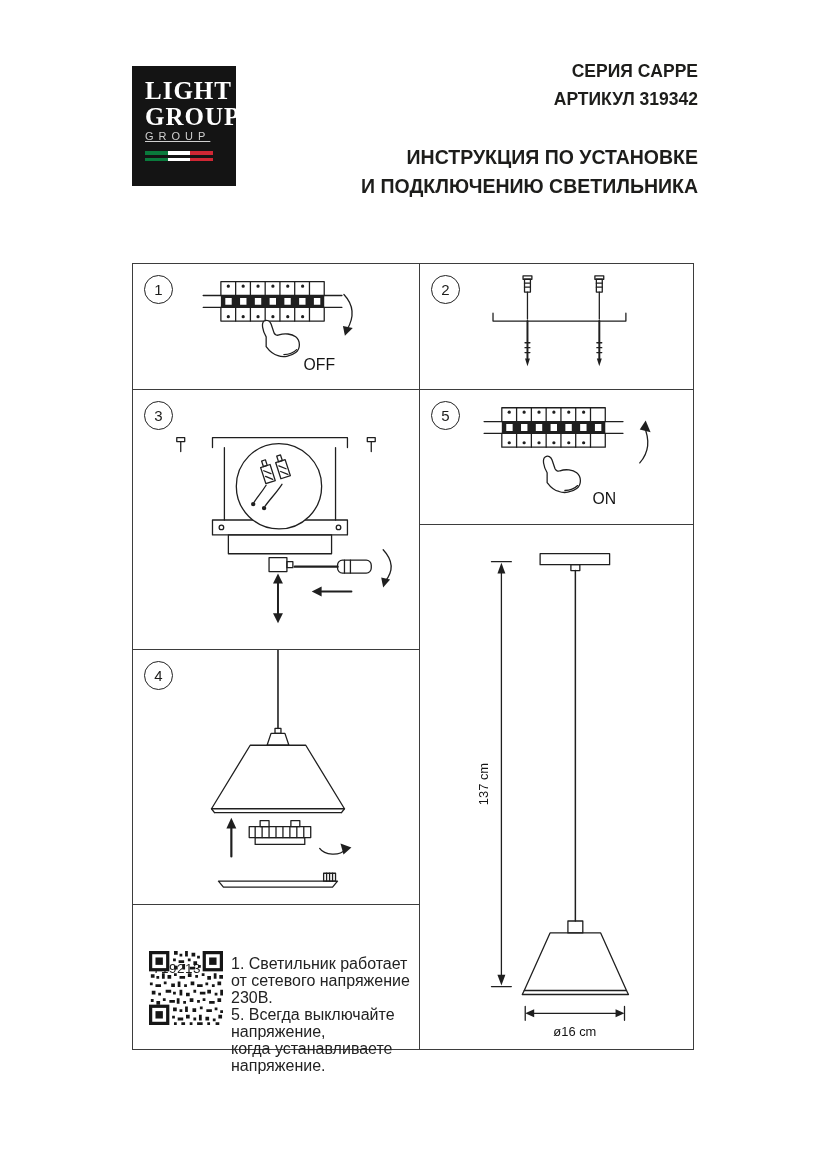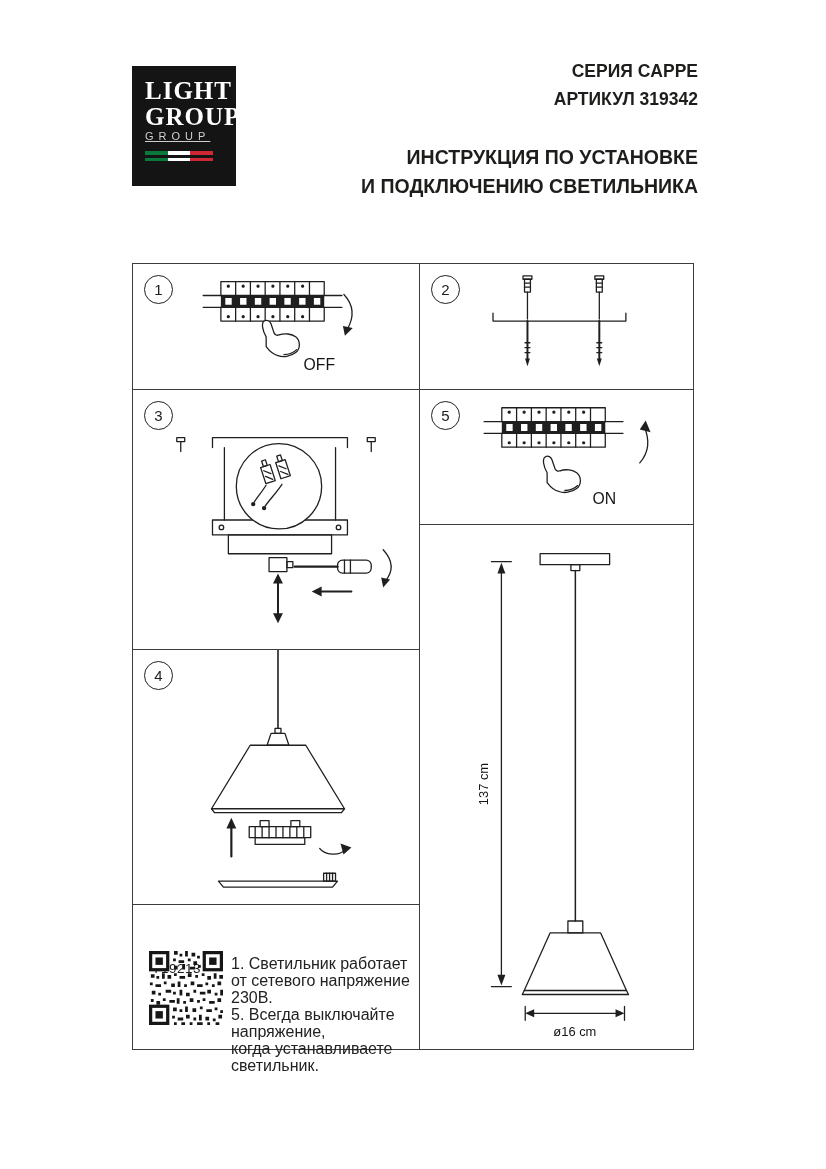--- a/index.html
+++ b/index.html
@@ -277,21 +277,21 @@
         <rect x="65" y="7" width="8" height="8"></rect>
       <rect x="0" y="58" width="22" height="22"></rect>
         <rect class="qw" x="3.5" y="61.5" width="15" height="15"></rect>
         <rect x="7" y="65" width="8" height="8"></rect>
       <path d="M27 0h4v4h-4z M33 3h3v3h-3z M39 0h3v6h-3z M46 2h4v4h-4z M52 5h3v3h-3z M26 8h3v3h-3z M32 10h6v3h-6z M42 8h3v3h-3z M48 11h4v4h-4z M27 16h4v4h-4z M36 14h3v6h-3z M44 17h6v3h-6z M53 15h3v3h-3z M2 25h4v4h-4z M8 27h3v3h-3z M14 24h3v6h-3z M20 26h4v4h-4z M27 24h3v3h-3z M33 27h6v3h-6z M42 24h4v4h-4z M50 26h3v3h-3z M57 24h3v3h-3z M63 27h4v4h-4z M70 24h3v6h-3z M76 26h4v4h-4z M1 34h3v3h-3z M7 36h6v3h-6z M16 33h3v3h-3z M24 35h4v4h-4z M31 33h3v6h-3z M38 36h3v3h-3z M45 33h4v4h-4z M52 36h6v3h-6z M61 34h3v3h-3z M68 36h3v3h-3z M74 33h4v4h-4z M3 43h4v4h-4z M10 45h3v3h-3z M18 42h6v3h-6z M26 44h3v3h-3z M33 42h3v6h-3z M40 45h4v4h-4z M48 42h3v3h-3z M55 44h6v3h-6z M63 42h4v4h-4z M71 45h3v3h-3z M77 42h3v6h-3z M2 52h3v3h-3z M8 54h4v4h-4z M15 51h3v3h-3z M22 53h6v3h-6z M30 51h3v6h-3z M37 54h3v3h-3z M44 51h4v4h-4z M52 53h3v3h-3z M58 51h3v3h-3z M65 54h6v3h-6z M74 51h4v4h-4z M26 61h4v4h-4z M33 63h3v3h-3z M39 60h3v6h-3z M47 62h4v4h-4z M55 60h3v3h-3z M62 63h6v3h-6z M71 61h3v3h-3z M77 64h3v3h-3z M25 70h3v3h-3z M31 72h6v3h-6z M40 69h4v4h-4z M48 72h3v3h-3z M54 69h3v6h-3z M61 71h4v4h-4z M69 73h3v3h-3z M75 69h4v4h-4z M27 77h3v3h-3z M35 77h4v3h-4z M44 77h3v3h-3z M52 77h6v3h-6z M63 77h3v3h-3z M72 77h4v3h-4z"></path>
     </svg>
     <div class="notes">
       <div>1. Светильник работает</div>
       <div>от сетевого напряжение 230В.</div>
       <div>5. Всегда выключайте напряжение,</div>
-      <div>когда устанавливаете светильник.</div>
+      <div>когда устанавливаете напряжение.</div>
     </div>
   </section>
 
   <section class="cell clamp">
     <svg class="diagram" viewBox="0 0 275 526">
       <g>
         <path d="M72,36 H92 M72,464 H92 M82,44 V456"></path>
         <polygon points="78,48 86,48 82,37"></polygon>
         <polygon points="78,452 86,452 82,463"></polygon>
         <text class="svgtext" transform="translate(68 260) rotate(-90)" text-anchor="middle" font-size="13">137 cm</text>

